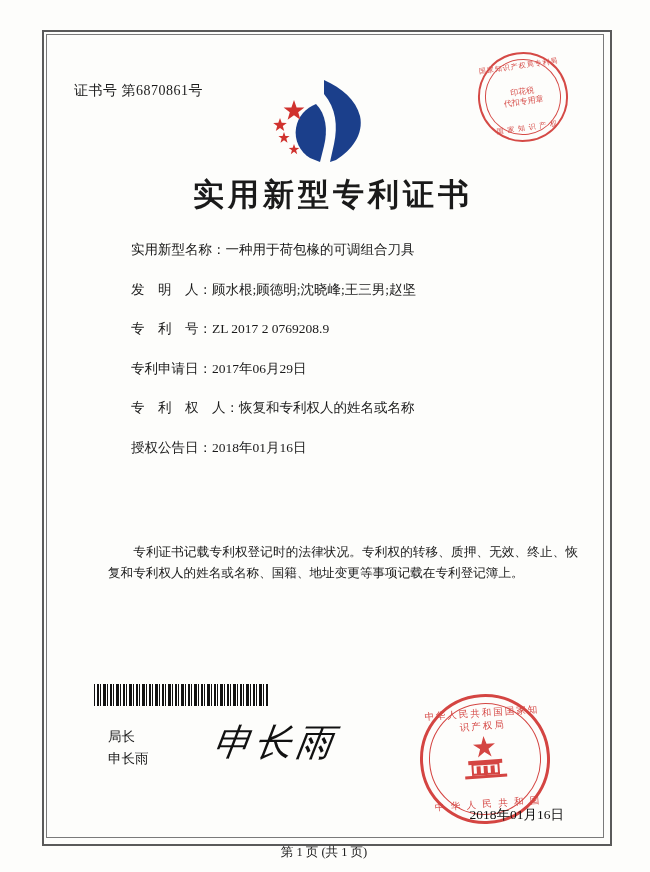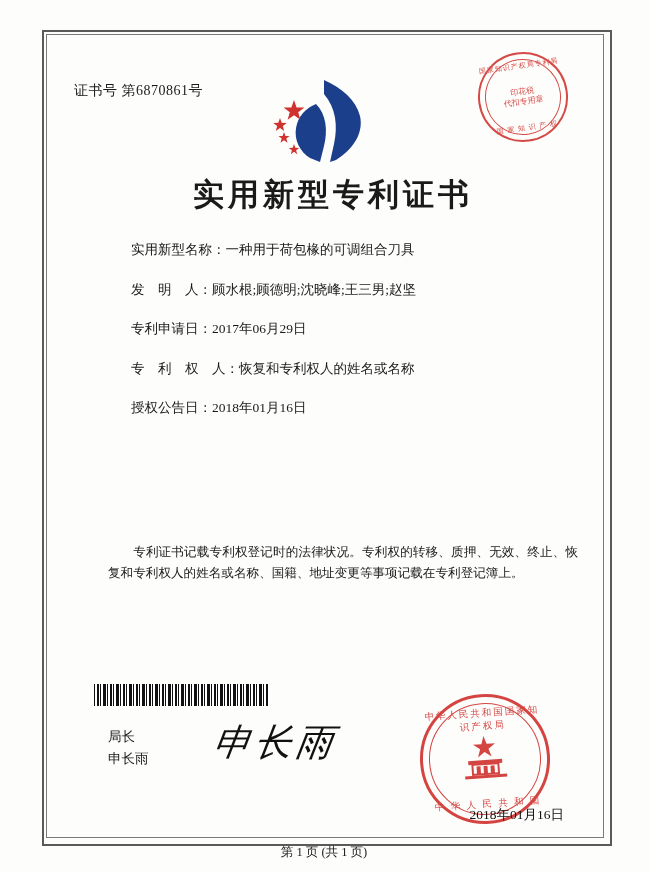--- a/index.html
+++ b/index.html
@@ -269,20 +269,23 @@
     </div>
 
     <div class="title">实用新型专利证书</div>
 
     <div class="fields">
       <div class="field-row">
         <span class="field-label">实用新型名称：</span><span class="field-value">一种用于荷包椽的可调组合刀具</span>
       </div>
       <div class="field-row">
         <span class="field-label">发　明　人：</span><span class="field-value">顾水根;顾德明;沈晓峰;王三男;赵坚</span>
+      </div>
+      <div class="field-row">
+        <span class="field-label">专　利　号：</span><span class="field-value">ZL 2017 2 0769208.9</span>
       </div>
       <div class="field-row">
         <span class="field-label">专利申请日：</span><span class="field-value">2017年06月29日</span>
       </div>
       <div class="field-row">
         <span class="field-label">专　利　权　人：</span><span class="field-value">恢复和专利权人的姓名或名称</span>
       </div>
       <div class="field-row">
         <span class="field-label">授权公告日：</span><span class="field-value">2018年01月16日</span>
       </div>

